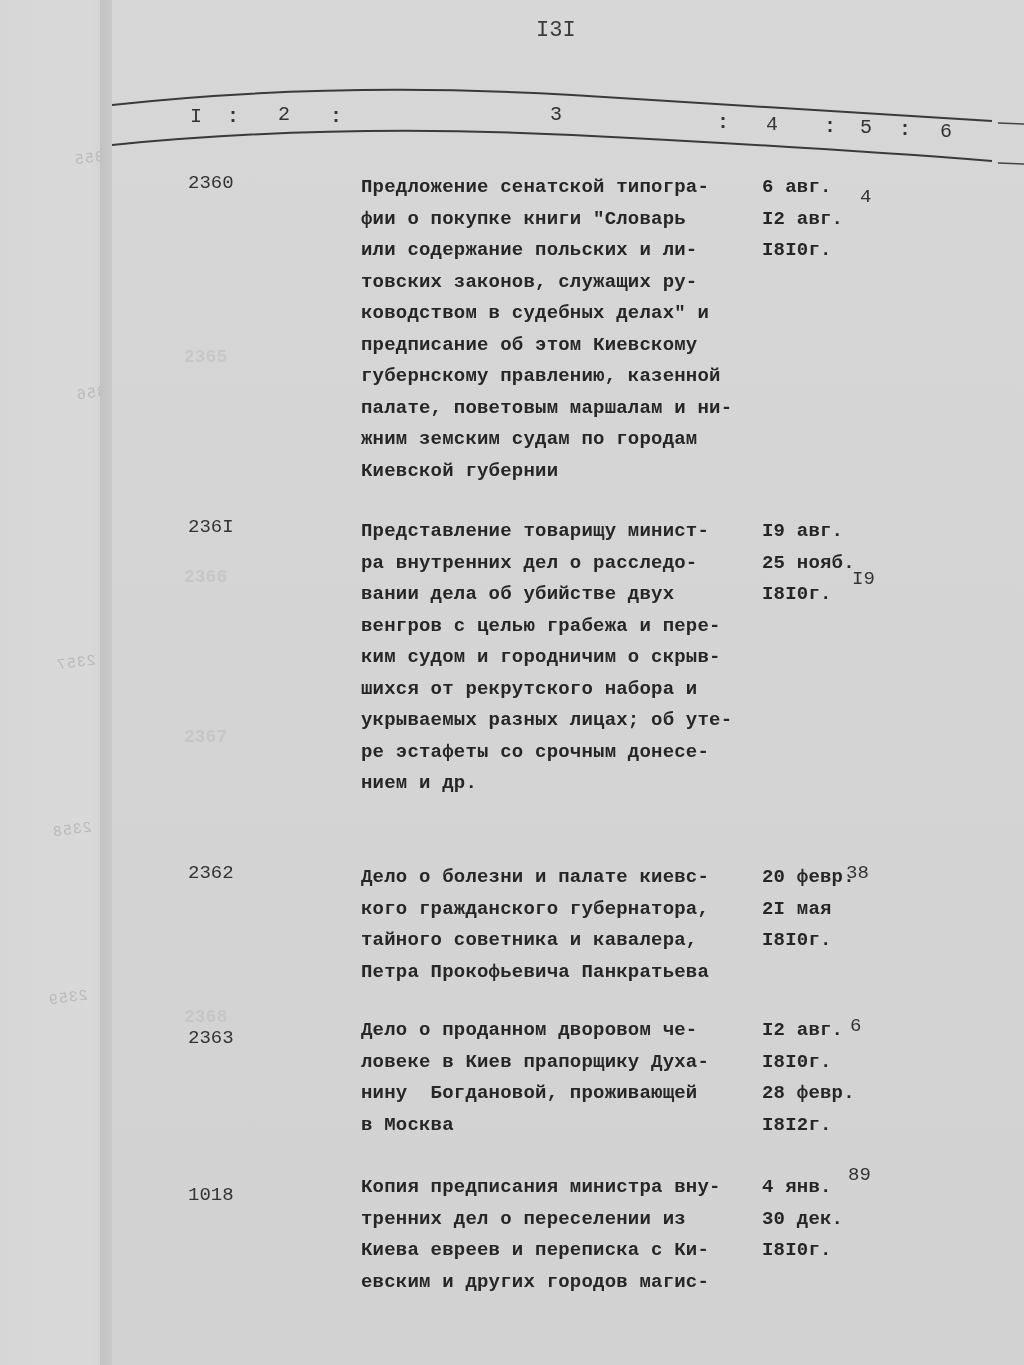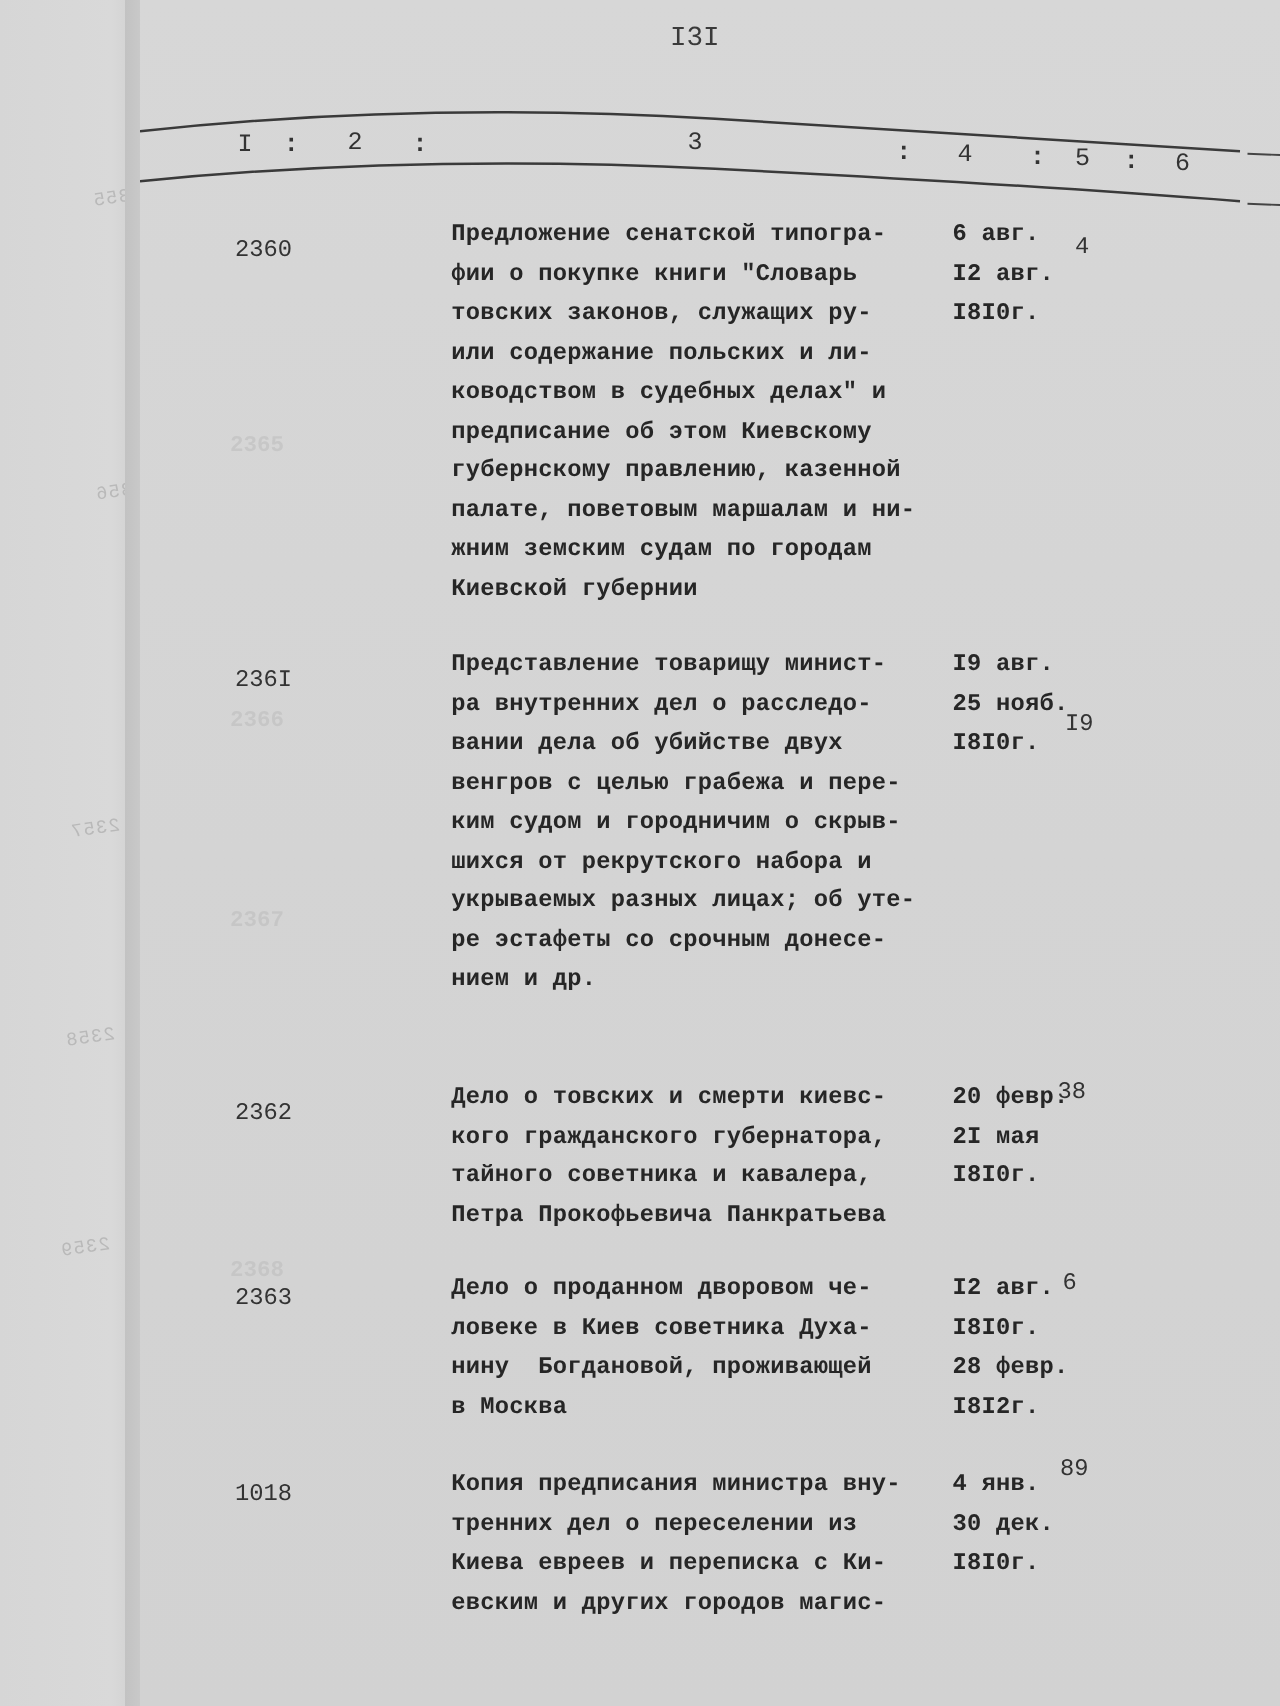--- a/index.html
+++ b/index.html
@@ -82,21 +82,21 @@
     }
     
     .entry {
       position: absolute;
       left: 0;
       width: 912px;
     }
     .entry .num {
       position: absolute;
       left: 76px;
-      top: 17px;
+      top: 0;
       font-size: 19px;
       color: #333;
     }
     .entry .desc {
       position: absolute;
       left: 217px;
       top: 0;
       width: 400px;
     }
     .entry .desc div,
@@ -171,22 +171,22 @@
     <span class="hcell" style="left:748px;top:31px;">5</span>
     <span class="sep" style="left:787px;top:33px;">:</span>
     <span class="hcell" style="left:828px;top:35px;">6</span>
   </div>
 
   <div class="entry" style="top:172px;">
     <span class="num">2360</span>
     <div class="desc">
       <div>Предложение сенатской типогра-</div>
       <div>фии о покупке книги "Словарь</div>
+      <div>или содержание польских и ли-</div>
       <div>товских законов, служащих ру-</div>
-      <div>или содержание польских и ли-</div>
       <div>ководством в судебных делах" и</div>
       <div>предписание об этом Киевскому</div>
       <div>губернскому правлению, казенной</div>
       <div>палате, поветовым маршалам и ни-</div>
       <div>жним земским судам по городам</div>
       <div>Киевской губернии</div>
     </div>
     <div class="dates">
       <div>6 авг.</div>
       <div>I2 авг.</div>
@@ -212,38 +212,38 @@
       <div>I9 авг.</div>
       <div>25 нояб.</div>
       <div>I8I0г.</div>
     </div>
     <span class="sheets" style="left:740px;top:20px;margin-top:32px;">I9</span>
   </div>
 
   <div class="entry" style="top:862px;">
     <span class="num">2362</span>
     <div class="desc">
-      <div>Дело о товских и смерти киевс-</div>
+      <div>Дело о болезни и палате киевс-</div>
       <div>кого гражданского губернатора,</div>
       <div>тайного советника и кавалера,</div>
       <div>Петра Прокофьевича Панкратьева</div>
     </div>
     <div class="dates">
       <div>20 февр.</div>
       <div>2I мая</div>
       <div>I8I0г.</div>
     </div>
     <span class="sheets" style="left:734px;top:0px;">38</span>
   </div>
 
   <div class="entry" style="top:1015px;">
     <span class="num" style="top:12px;text-align:right;">2363</span>
     <div class="desc">
       <div>Дело о проданном дворовом че-</div>
-      <div>ловеке в Киев советника Духа-</div>
+      <div>ловеке в Киев прапорщику Духа-</div>
       <div>нину  Богдановой, проживающей</div>
       <div>в Москва</div>
     </div>
     <div class="dates">
       <div>I2 авг.</div>
       <div>I8I0г.</div>
       <div>28 февр.</div>
       <div>I8I2г.</div>
     </div>
     <span class="sheets" style="left:738px;top:0px;">6</span>

